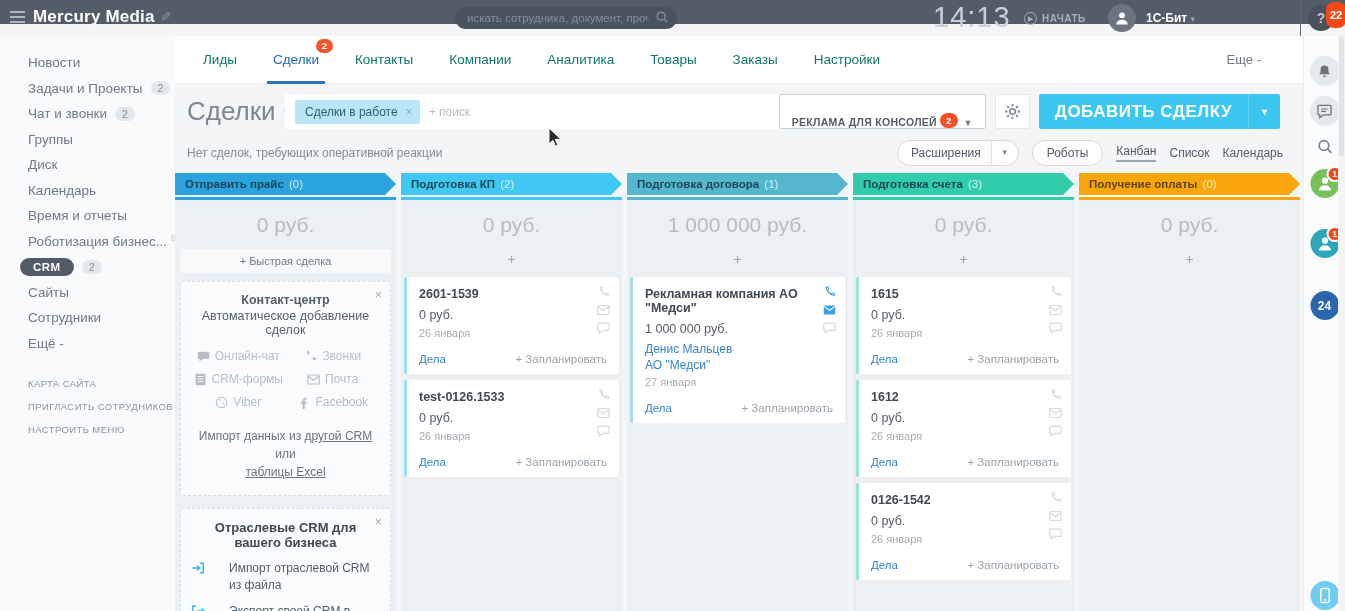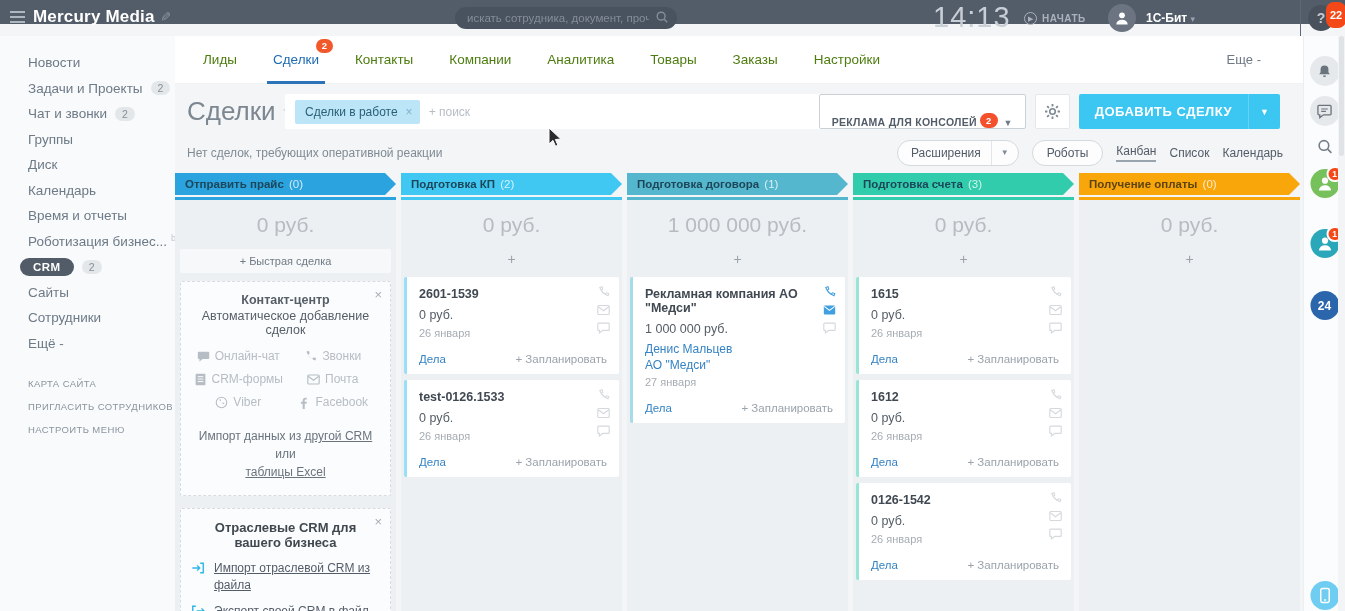--- a/index.html
+++ b/index.html
@@ -31,42 +31,42 @@
   .nav-badge { margin-left:8px; background:#e4e7ea; color:#848e98; font-size:10.5px; border-radius:9px; padding:1px 7px; }
   .nav-beta { margin-left:4px; color:#c3c9cf; font-size:9px; align-self:flex-start; margin-top:4px; }
   .crm-pill { background:#525c69; color:#ffffff; font-size:11.5px; font-weight:bold; border-radius:11px; padding:3px 13px; letter-spacing:.5px; }
   .left-footer { margin-top:16px; }
   .left-footer .flink { display:block; padding:6px 0 6px 28px; font-size:9.5px; letter-spacing:.4px; color:#8a949e; cursor:pointer; }
 
   
   .main { position:absolute; top:36px; left:175px; width:1128px; height:575px; }
 
   .tabrow { height:48px; background:#ffffff; border-bottom:1px solid #f0f2f3; display:flex; align-items:center; padding-left:28px; position:relative; }
-  .tab { font-size:13.5px; color:#4d7c0f; margin-right:36px; cursor:pointer; position:relative; height:48px; display:flex; align-items:center; }
+  .tab { font-size:13.5px; color:#0f766e; margin-right:36px; cursor:pointer; position:relative; height:48px; display:flex; align-items:center; }
   .tab.active { color:#1e6bb3; }
   .tab.active::after { content:""; position:absolute; left:-6px; right:-6px; bottom:0; height:3px; background:#2b74b8; }
   .tab-badge { position:absolute; top:3px; right:-14px; background:#f1592a; color:#fff; font-size:9.5px; font-weight:bold; border-radius:9px; padding:1.5px 6px; }
   .tab-more { margin-left:auto; margin-right:42px; font-size:13px; color:#6e7883; cursor:pointer; }
 
   .headrow { height:56px; position:relative; }
   .page-title { position:absolute; left:12px; top:12px; font-size:26px; font-weight:300; color:#7c8792; }
   .title-star { position:absolute; left:107px; top:17px; font-size:17px; color:#b9c0c7; cursor:pointer; }
   .filterbar { position:absolute; left:110px; top:10px; width:586px; height:35px; background:#ffffff; border-radius:2px; display:flex; align-items:center; padding:0 10px; }
   .chip { background:#bce5f8; color:#2a6077; font-size:12px; border-radius:2px; padding:5px 7px 5px 10px; display:flex; align-items:center; gap:8px; cursor:pointer; }
   .chip .chip-x { color:#7fb3cc; font-size:12px; cursor:pointer; }
   .filter-input { flex:1; border:none; outline:none; font-size:12px; color:#535c69; margin-left:9px; background:transparent; }
   .filter-input::placeholder { color:#b7bec5; }
   .filter-icons { display:flex; align-items:center; gap:12px; color:#b9c0c7; }
   .head-right { position:absolute; right:23px; top:10px; display:flex; align-items:stretch; gap:9px; height:35px; }
   .funnel-btn { background:#fff; border:1px solid #c9d0d6; border-radius:2px; display:flex; align-items:flex-end; padding:0 12px; font-size:10.5px; font-weight:bold; color:#535c69; letter-spacing:.3px; cursor:pointer; gap:6px; }
   .funnel-badge { background:#f4502c; color:#fff; border-radius:9px; font-size:9.5px; padding:2px 6px; margin-left:-3px; }
   .funnel-car { color:#727c86; font-size:9px; }
   .gear-btn { background:#fff; border:1px solid #e4e8ea; width:35px; border-radius:2px; display:flex; align-items:center; justify-content:center; color:#7c8893; cursor:pointer; }
   .add-btn { background:#3bc7f2; border-radius:2px; display:flex; align-items:center; color:#fff; cursor:pointer; }
-  .add-btn .lbl { font-size:13px; font-weight:bold; letter-spacing:.5px; padding:0 16px; }
+  .add-btn .lbl { font-size:17px; font-weight:bold; letter-spacing:.5px; padding:0 16px; }
   .add-btn .sep { width:1px; height:100%; background:#63d2f5; }
   .add-btn .car { padding:0 11px; font-size:9px; }
 
   .statusrow { height:33px; display:flex; align-items:center; padding:0 20px 8px 12px; }
   .status-text { font-size:12px; color:#808b95; }
   .status-right { margin-left:auto; display:flex; align-items:center; gap:13px; }
   .pill { background:#fdfdfe; border:1px solid #d4dadd; border-radius:15px; height:26px; display:flex; align-items:center; font-size:12px; color:#535c69; cursor:pointer; }
   .pill .p-lbl { padding:0 10px 0 13px; }
   .pill .p-sep { width:1px; height:100%; background:#e2e6e9; }
   .pill .p-car { padding:0 9px; font-size:8px; color:#818b95; }
@@ -110,21 +110,21 @@
   .widget .wx { position:absolute; top:5px; right:8px; color:#a7aeb5; font-size:13px; cursor:pointer; }
   .w-title { font-size:12.5px; font-weight:bold; color:#565f68; }
   .w-sub { font-size:12.5px; color:#565f68; margin-top:2px; }
   .w-channels { margin-top:12px; display:grid; grid-template-columns:1fr 1fr; row-gap:9px; }
   .w-ch { display:flex; align-items:center; justify-content:center; gap:5px; font-size:12px; color:#b6bdc4; cursor:pointer; }
   .w-ch svg { width:13px; height:13px; }
   .w-import { margin-top:18px; font-size:12px; color:#6a747e; line-height:1.5; }
   .w-import .wl { text-decoration:underline; cursor:pointer; }
   .widget2 .w-title { text-align:center; font-size:13px; color:#40484f; margin-bottom:10px; }
   .w-list { text-align:left; }
-  .w-li { display:flex; gap:9px; font-size:12px; color:#535c69; margin-bottom:8px; line-height:1.45; cursor:pointer;text-decoration:underline; }
+  .w-li { display:flex; gap:24px; font-size:12px; color:#535c69; margin-bottom:8px; line-height:1.45; cursor:pointer; }
   .w-li svg { width:14px; height:14px; flex:none; margin-top:1px; color:#2fb5ea; }
 
   
   .rail { position:absolute; top:36px; right:0; width:42px; height:575px; background:#fbfcfd; border-left:1px solid #eceef0; }
   .rail-ic { position:absolute; left:50%; transform:translateX(-50%); cursor:pointer; }
   .circle-gray { width:30px; height:30px; border-radius:50%; background:#e6e9eb; color:#6b737c; display:flex; align-items:center; justify-content:center; }
   .circle-gray svg { width:15px; height:15px; }
   .rail-search { color:#757e88; }
   .rail-search svg { width:17px; height:17px; }
   .av { width:29px; height:29px; border-radius:50%; display:flex; align-items:center; justify-content:center; position:relative; }

